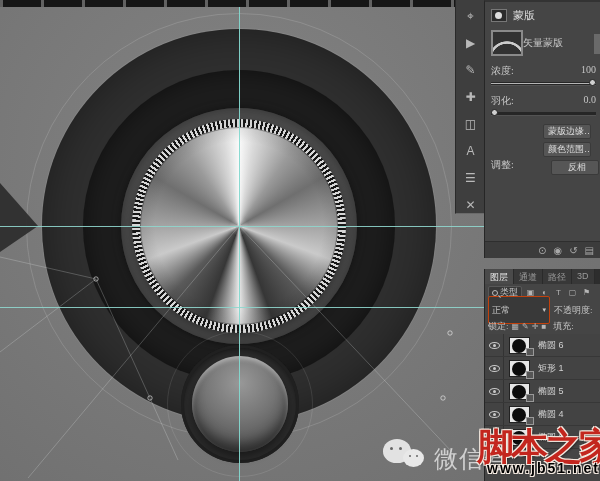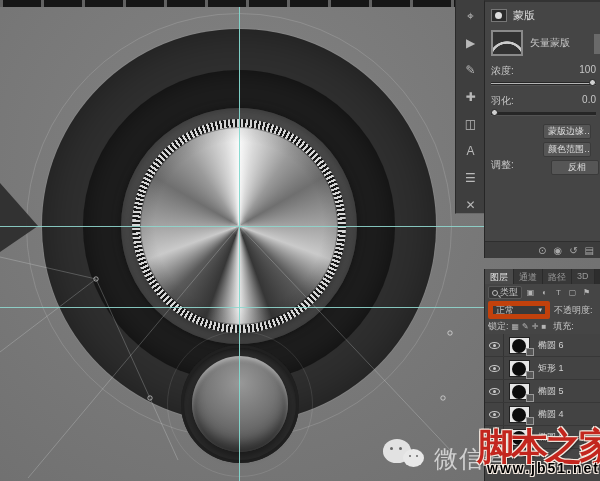--- a/index.html
+++ b/index.html
@@ -45,30 +45,30 @@
       repeating-linear-gradient(90deg, rgba(190,190,190,0.45) 0 3px, transparent 3px 41px), #161616; }
 
   
   #toolstrip { left:455px; top:0; width:30px; height:214px; background:#3e3e3e;
                border-left:1px solid #2a2a2a; border-bottom:1px solid #6a6a6a;
                display:flex; flex-direction:column; align-items:center; padding-top:8px; gap:11px; z-index:10; }
   .tool { width:22px; height:16px; color:#b9b9b9; font-size:12px; line-height:16px; text-align:center; cursor:pointer; }
 
   
   .panel { background:#454545; color:#cfcfcf; z-index:11; }
-  .lbl { font-size:10px; color:#c6c6c6; }
+  .lbl { font-size:10px; color:#c6c6c6;font-family:Liberation Serif, serif; }
 
   
   #props { left:484px; top:0; width:116px; height:258px; border-left:1px solid #262626;
            border-top:2px solid #333; overflow:hidden; }
   #props-head { position:absolute; left:6px; top:6px; display:flex; align-items:center; gap:6px; }
   #mask-panel-icon { width:16px; height:13px; background:#2b2b2b; border:1px solid #777; position:relative; }
   #mask-panel-icon::after { content:""; position:absolute; left:3px; top:2px; width:7px; height:7px;
       border-radius:50%; background:#ddd; }
-  #maskrow { position:absolute; left:6px; top:28px; display:flex; align-items:center; gap:7px; }
+  #maskrow { position:absolute; left:6px; top:28px; display:flex; align-items:center; }
   #mask-thumb { width:32px; height:26px; border:2px solid #8a8a8a; background:
       radial-gradient(circle at 50% 125%, transparent 50%, #cccccc 52% 58%, transparent 60%), #323232; }
   #mask-add-sliver { position:absolute; right:0; top:32px; width:6px; height:20px; background:#6a6a6a; }
   .propline { position:absolute; left:6px; right:4px; display:flex; justify-content:space-between; }
   .slider { position:absolute; left:6px; right:4px; height:3px; background:#262626;
             box-shadow:0 1px 0 rgba(255,255,255,0.08); }
   .slider .fill { position:absolute; left:0; top:1px; height:1px; background:#b5b5b5; }
   .slider .handle { position:absolute; top:-3px; width:7px; height:7px; border-radius:50%;
                     background:#cfcfcf; border:1px solid #1e1e1e; }
   .adj-btn { position:absolute; left:58px; width:48px; height:15px; background:#565656;
@@ -86,22 +86,22 @@
           border-right:1px solid #2a2a2a; cursor:pointer; white-space:nowrap; }
   .ltab.active { background:#4a4a4a; color:#e4e4e4; }
   #filterrow { display:flex; align-items:center; gap:3px; padding:2px 3px; height:17px; }
   #kindbox { display:flex; align-items:center; gap:2px; background:#383838; border:1px solid #585858;
              border-radius:2px; height:13px; padding:0 3px; cursor:pointer; }
   .mag { width:6px; height:6px; border:1px solid #bbb; border-radius:50%; position:relative; }
   .mag::after { content:""; position:absolute; left:5px; top:5px; width:3px; height:1px;
                 background:#bbb; transform:rotate(45deg); }
   .fbtn { font-size:8px; color:#b5b5b5; width:11px; text-align:center; cursor:pointer; }
   #blendrow { display:flex; align-items:center; gap:4px; padding:1px 3px; height:18px; }
-  #blendsel { display:flex; justify-content:space-between; align-items:center; width:62px; height:18px;
-              background:#393939; border:5px solid #c2410c; border-radius:2px; padding:0 3px; cursor:pointer; }
+  #blendsel { display:flex; justify-content:space-between; align-items:center; width:62px; height:28px;
+              background:#393939; border:1px solid #c2410c; border-radius:2px; padding:0 3px; cursor:pointer; }
   #lockrow { display:flex; align-items:center; gap:3px; padding:1px 3px; height:15px; }
   .lockic { font-size:8px; color:#b5b5b5; cursor:pointer; }
   #rows { position:relative; }
   .lrow { display:flex; align-items:center; height:23px; border-bottom:1px solid #373737;
           background:#434343; cursor:pointer; }
   .lrow.sel { background:#4a5661; }
   .eyecell { width:19px; display:flex; justify-content:center; border-right:1px solid #333;
              align-self:stretch; align-items:center; }
   .eye { width:11px; height:7px; border:1px solid #c9c9c9; border-radius:50%; position:relative; }
   .eye::after { content:""; position:absolute; left:3px; top:1px; width:3px; height:3px;

